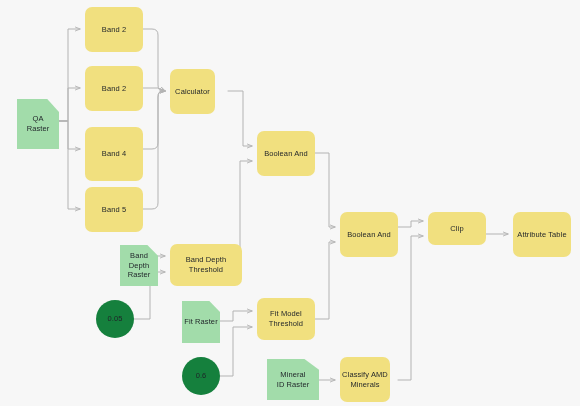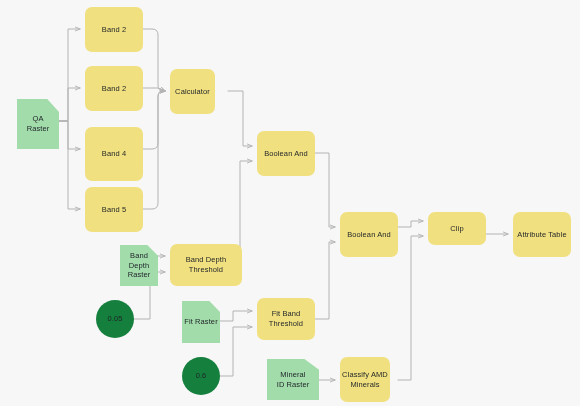--- a/index.html
+++ b/index.html
@@ -96,21 +96,21 @@
       <div class="node process" style="left: 85px; top: 187px; width: 58px; height: 45px;"><span class="node-label">Band 5</span></div>
       <div class="node process" style="left: 170px; top: 69px; width: 45px; height: 45px;"><span class="node-label">Calculator</span></div>
       <div class="node process" style="left: 257px; top: 131px; width: 58px; height: 45px;"><span class="node-label">Boolean And</span></div>
       <div class="node data" style="left: 96px; top: 245px; width: 38px; height: 41px; margin-left: 24px;"><span class="node-label">Band
 Depth
 Raster</span></div>
       <div class="node process" style="left: 170px; top: 244px; width: 72px; height: 42px;"><span class="node-label">Band Depth
 Threshold</span></div>
       <div class="node value" style="left: 96px; top: 300px; width: 38px; height: 38px;"><span class="node-label">0.05</span></div>
       <div class="node data" style="left: 182px; top: 301px; width: 38px; height: 42px;"><span class="node-label">Fit Raster</span></div>
-      <div class="node process" style="left: 257px; top: 298px; width: 58px; height: 42px;"><span class="node-label">Fit Band
+      <div class="node process" style="left: 257px; top: 298px; width: 58px; height: 42px;"><span class="node-label">Fit Model
 Threshold</span></div>
       <div class="node value" style="left: 182px; top: 357px; width: 38px; height: 38px;"><span class="node-label">0.6</span></div>
       <div class="node data" style="left: 267px; top: 359px; width: 52px; height: 41px;"><span class="node-label">Mineral
 ID Raster</span></div>
       <div class="node process" style="left: 340px; top: 357px; width: 50px; height: 45px;"><span class="node-label">Classify AMD
 Minerals</span></div>
       <div class="node process" style="left: 340px; top: 212px; width: 58px; height: 45px;"><span class="node-label">Boolean And</span></div>
       <div class="node process" style="left: 428px; top: 212px; width: 58px; height: 33px;"><span class="node-label">Clip</span></div>
       <div class="node process" style="left: 513px; top: 212px; width: 58px; height: 45px;"><span class="node-label">Attribute Table</span></div>
     </div>

